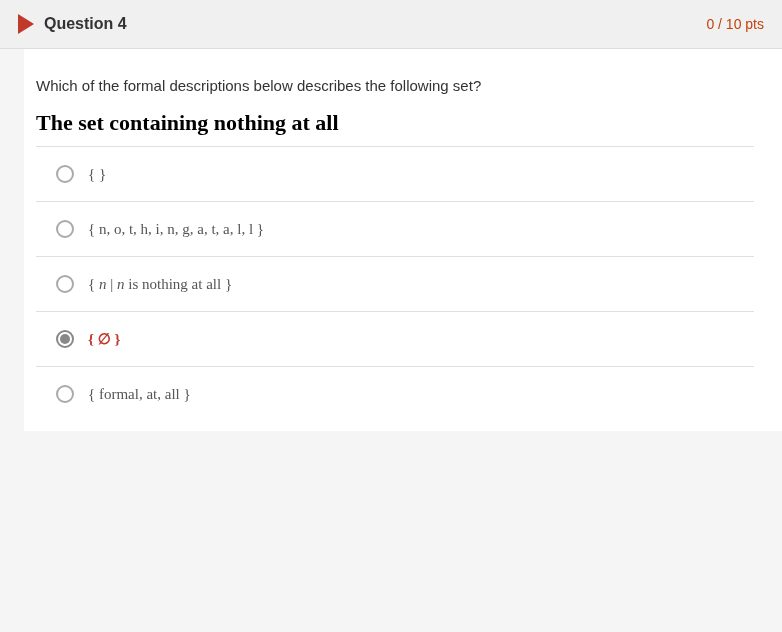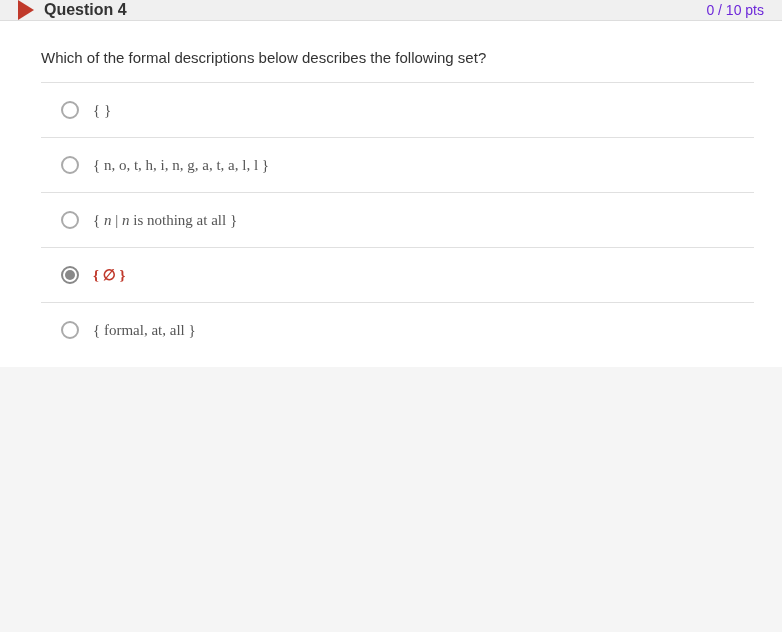--- a/index.html
+++ b/index.html
@@ -7,21 +7,21 @@
       font-family: Arial, sans-serif;
       background: #f5f5f5;
       width: 782px;
       min-height: 632px;
       color: #333;
     }
 
     .question-header {
       background: #f0f0f0;
       border-bottom: 1px solid #ddd;
-      padding: 0 18px;
+      padding: 14px 18px;
       display: flex;
       align-items: center;
       justify-content: space-between;
     }
 
     .question-title-group {
       display: flex;
       align-items: center;
       gap: 10px;
     }
@@ -36,26 +36,27 @@
     }
 
     .question-title {
       font-size: 16px;
       font-weight: bold;
       color: #333;
     }
 
     .points-label {
       font-size: 14px;
-      color: #6d28d9;
+      color: #c2410c;
     }
 
     .question-body {
       background: #fff;
-      padding: 28px 28px 10px 41px;
+      padding: 28px 28px 10px 12px;
+      margin-left: 24px;
     }
 
     .question-prompt {
       font-size: 15px;
       color: #333;
       margin-bottom: 16px;
     }
 
     .set-description {
       font-size: 22px;
@@ -127,20 +128,21 @@
 <div class="question-header">
   <div class="question-title-group">
     <span class="arrow-icon"></span>
     <span class="question-title">Question 4</span>
   </div>
   <span class="points-label">0 / 10 pts</span>
 </div>
 
 <div class="question-body">
   <p class="question-prompt">Which of the formal descriptions below describes the following set?</p>
+  <p class="set-description">The set containing nothing at all</p>
 
   <div class="options-list">
 
     <div class="option-item">
       <div class="radio-outer"></div>
       <span class="option-text">{ }</span>
     </div>
 
     <div class="option-item">
       <div class="radio-outer"></div>

